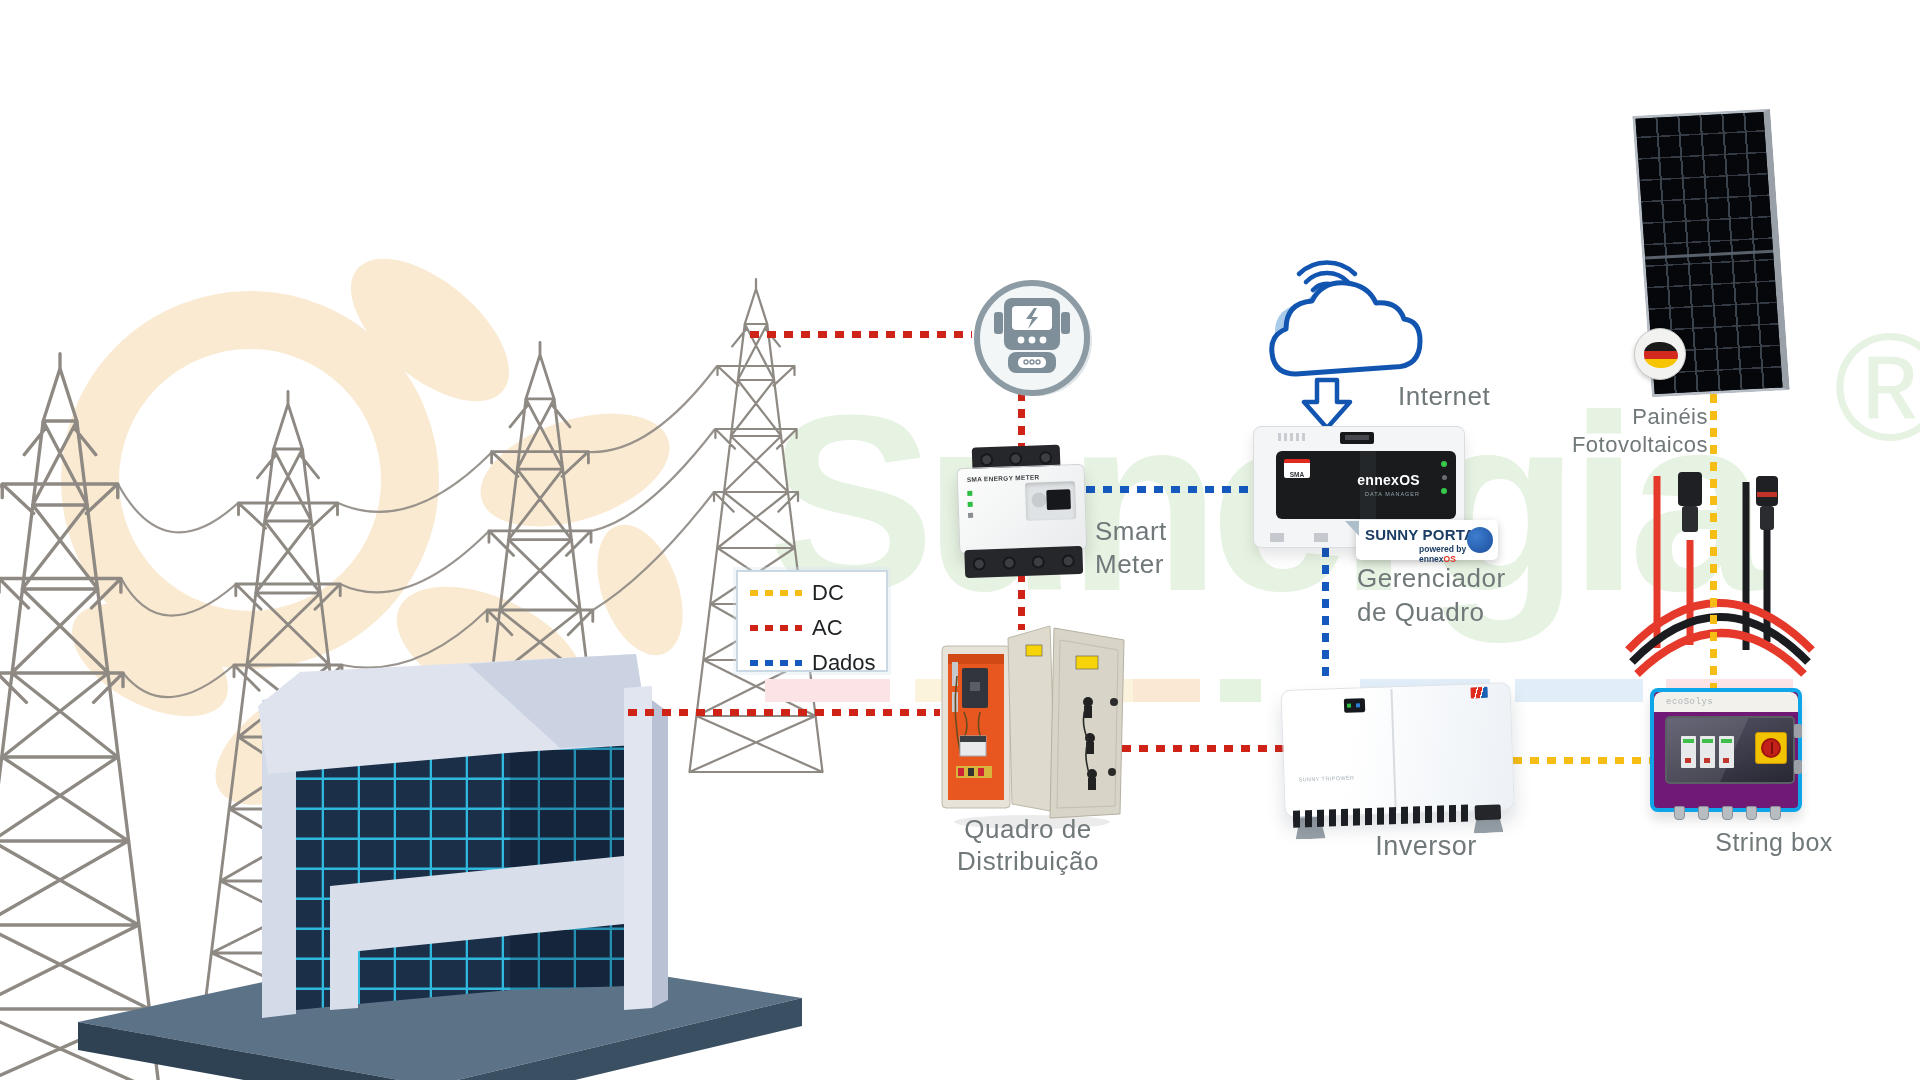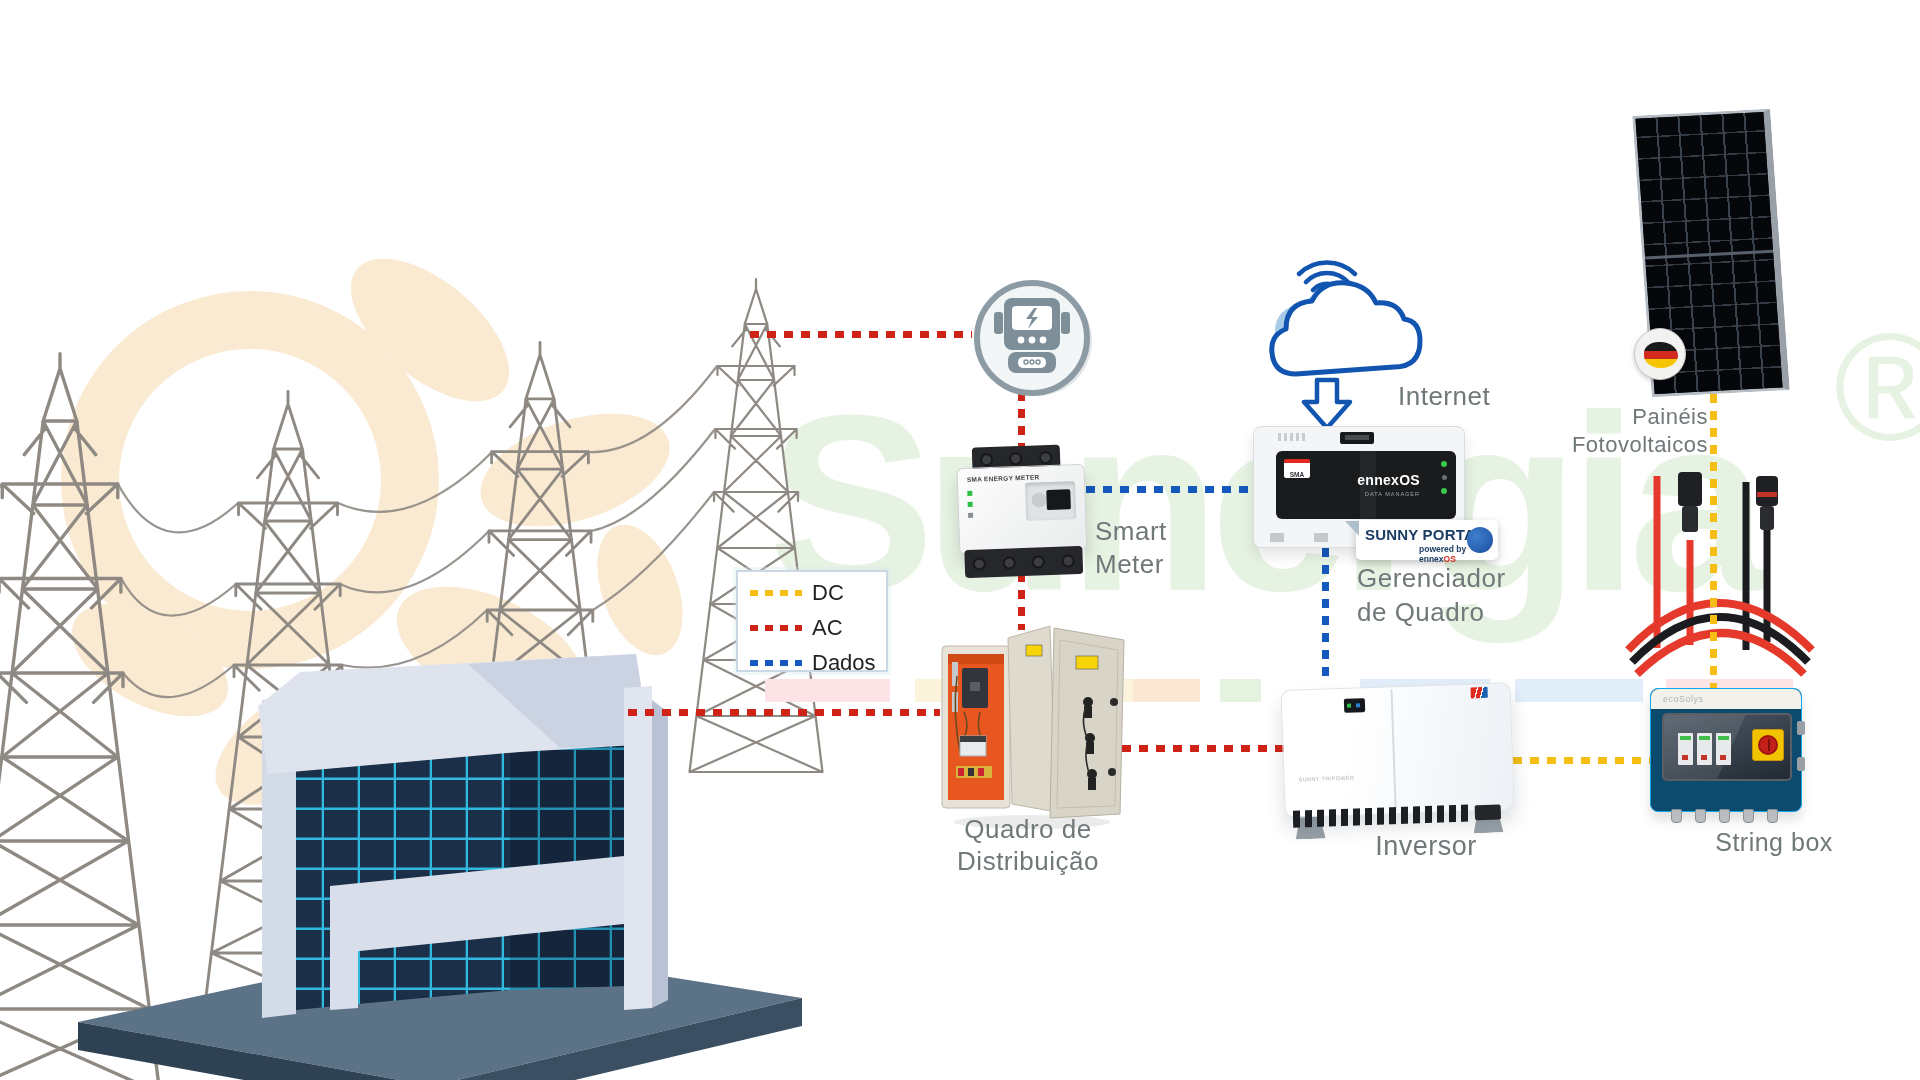--- a/index.html
+++ b/index.html
@@ -108,22 +108,22 @@
   .inv-screen i+i{left:12px;background:#2E7FD6;}
   .inv-logo{position:absolute;right:22px;top:3px;width:17px;height:11px;border-radius:1px;
             background:linear-gradient(105deg,#E02A1E 0 32%,#fff 32% 38%,#E02A1E 38% 60%,#fff 60% 66%,#1B62B5 66% 100%);}
   .inv-model{position:absolute;left:14px;bottom:34px;font-size:5.5px;color:#A9B2B9;letter-spacing:.4px;}
   .inv-conn{position:absolute;left:8px;right:46px;bottom:12px;height:17px;
             background:repeating-linear-gradient(90deg,#1B1E22 0 7px,transparent 7px 12px);}
   .inv-conn2{position:absolute;right:14px;bottom:13px;width:26px;height:15px;background:#24262A;border-radius:2px;}
 
   
   #stringbox{position:absolute;left:1650px;top:688px;width:152px;height:124px;z-index:4;}
-  .sb-body{position:absolute;inset:0;background:#0c4a6e;border:1px solid #0ea5e9;border-radius:8px;
-           box-shadow:0 8px 12px rgba(0,0,0,.12);}
+  .sb-body{position:absolute;inset:0;background:#701a75;border:4px solid #0ea5e9;border-radius:8px;
+           box-shadow:0 8px 12px rgba(0,0,0,.12);font-family:Liberation Mono, monospace;}
   .sb-top{position:absolute;left:0;top:0;right:0;height:20px;background:#F2F1EC;border-radius:8px 8px 0 0;}
   .sb-brand{position:absolute;left:12px;top:5px;font-size:9px;color:#ADB3B6;letter-spacing:.5px;}
   .sb-window{position:absolute;left:11px;top:24px;width:130px;height:68px;border-radius:5px;border:2px solid #5A5F66;
              background:linear-gradient(160deg,rgba(84,92,103,.92),rgba(35,40,47,.94));overflow:hidden;}
   .sb-shine{position:absolute;left:-20px;top:-30px;width:80px;height:140px;background:rgba(255,255,255,.10);
             transform:rotate(24deg);}
   .sb-brk{position:absolute;top:18px;width:15px;height:32px;background:#E8E9EB;border-radius:1px;}
   .sb-brk:before{content:"";position:absolute;left:2px;top:3px;right:2px;height:4px;background:#3FBF4A;}
   .sb-brk:after{content:"";position:absolute;left:4px;bottom:5px;width:6px;height:5px;background:#C3342A;}
   .sb-rotary{position:absolute;left:88px;top:14px;width:32px;height:32px;background:#F2C400;border-radius:3px;

